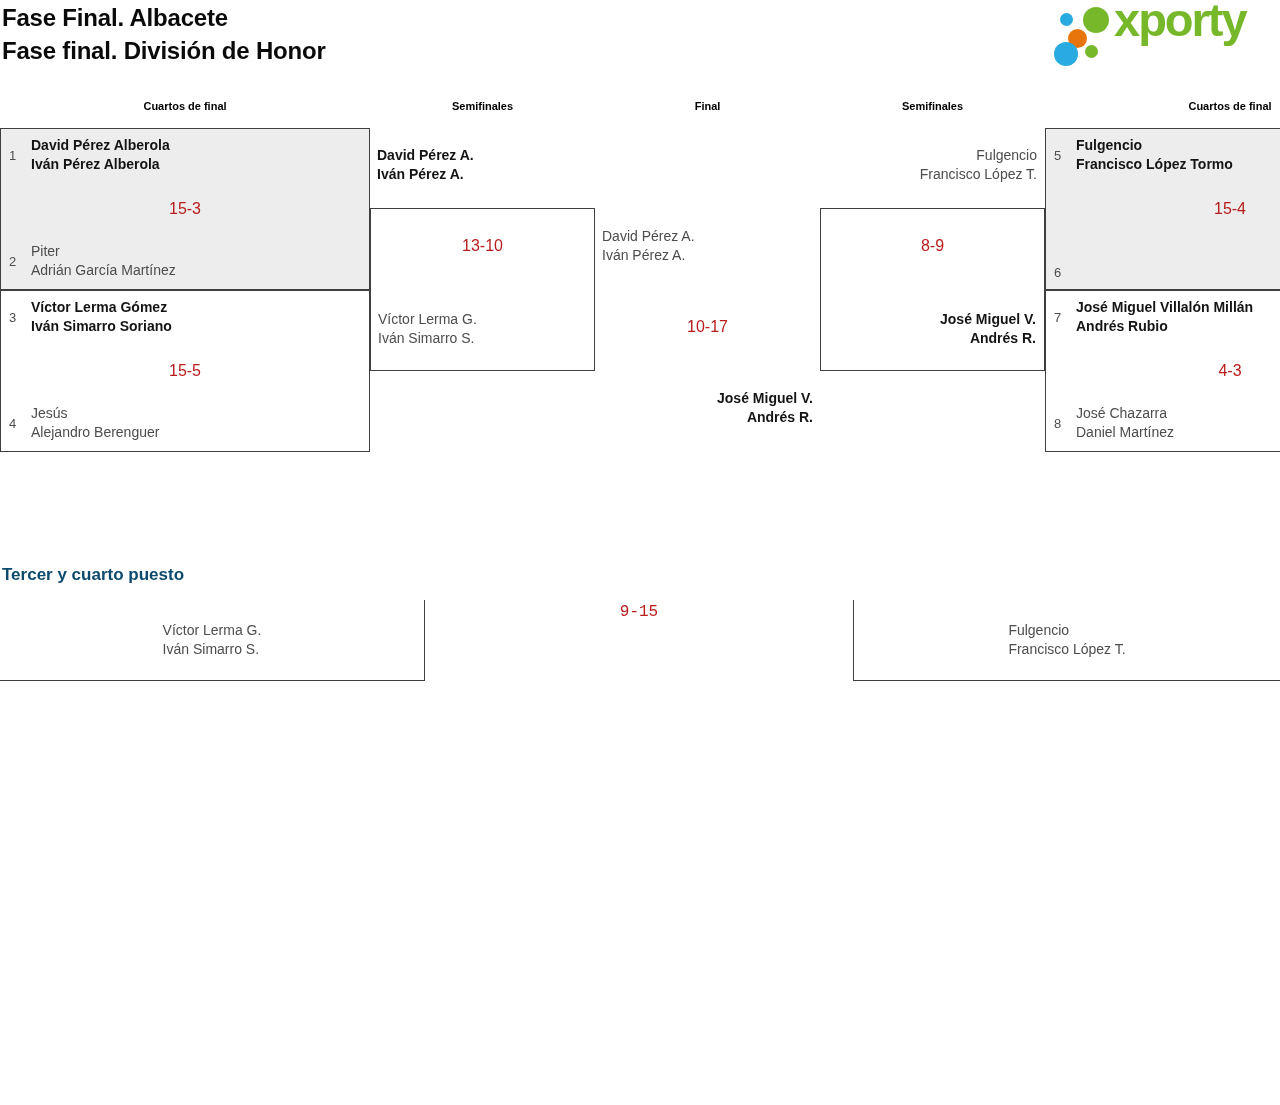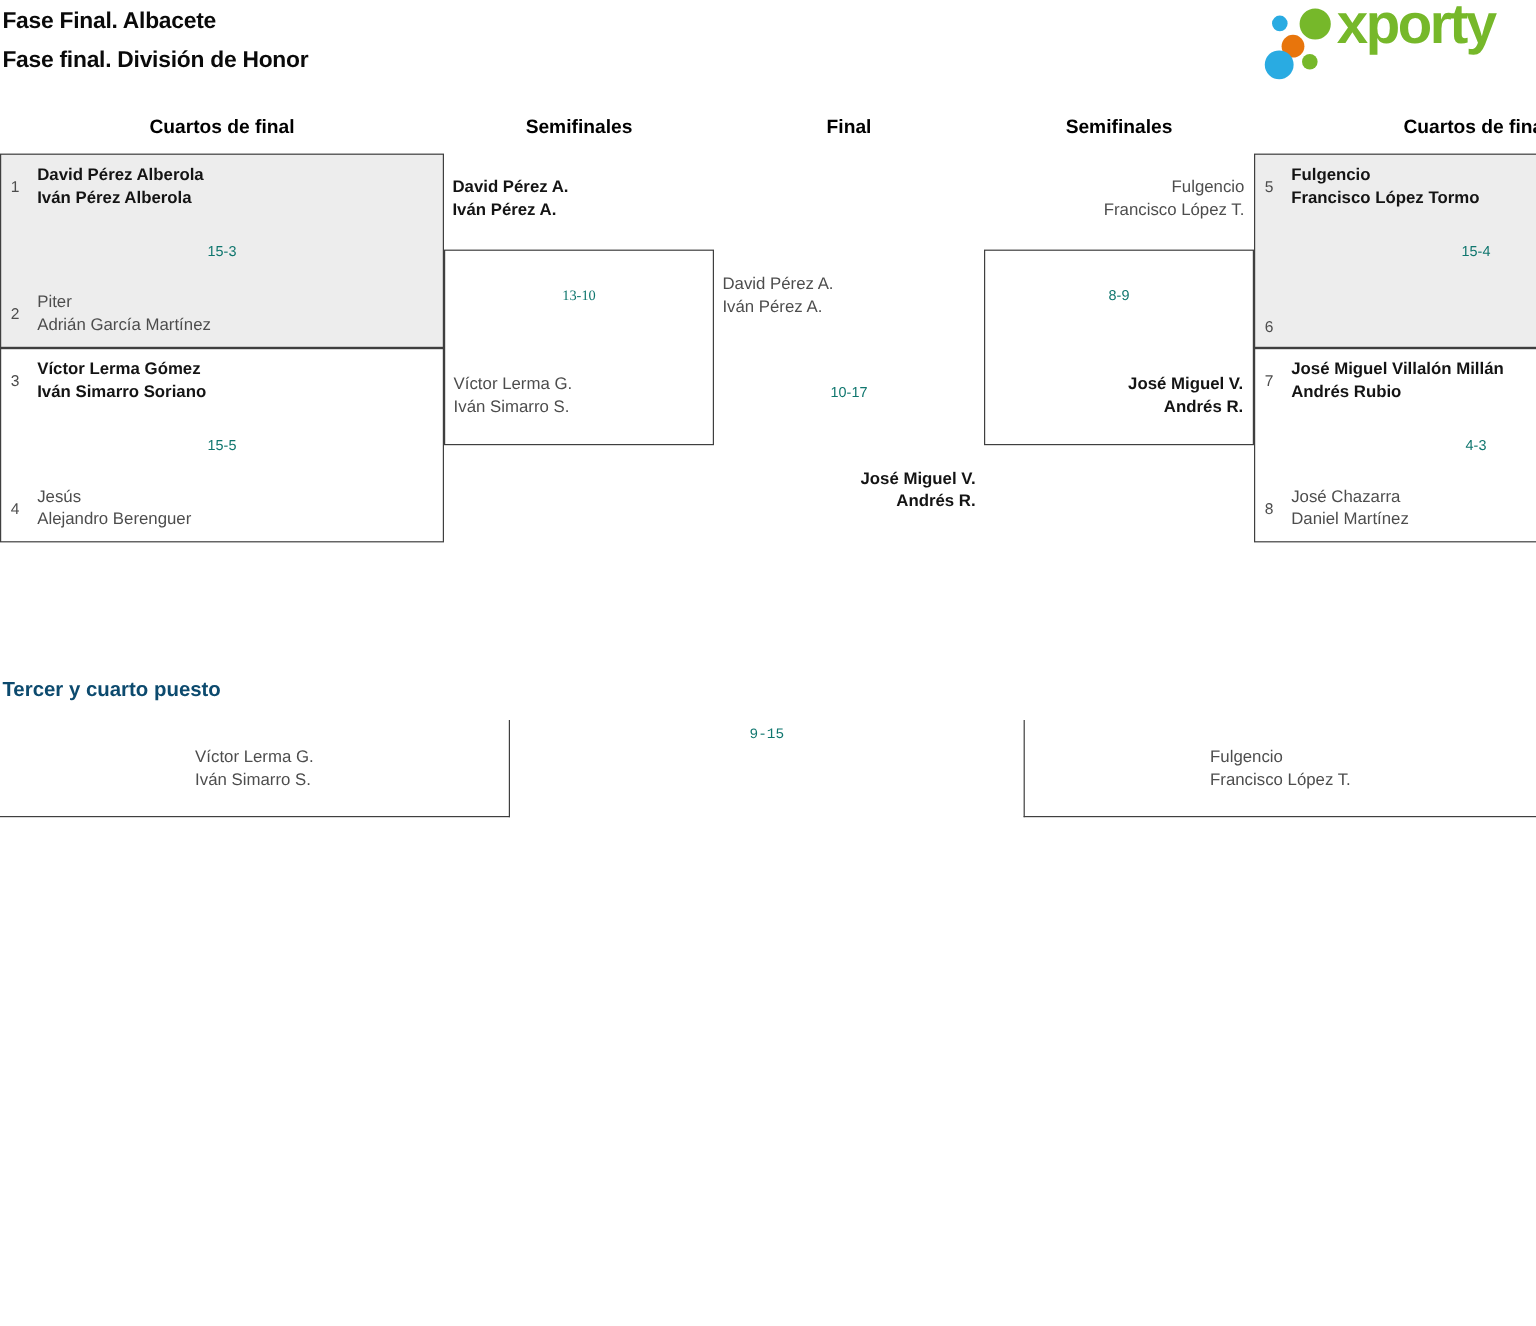--- a/index.html
+++ b/index.html
@@ -4,39 +4,39 @@
 <style>
   html,body{margin:0;padding:0;}
   body{
     width:1280px;height:1105px;position:relative;background:#ffffff;
     overflow:hidden;
     font-family:"Liberation Sans", sans-serif;
     -webkit-font-smoothing:antialiased;
   }
   .abs{position:absolute;}
   
-  .title{left:2px;top:1px;font-size:19px;line-height:33px;font-weight:700;color:#0a0a0a;letter-spacing:-0.2px;}
+  .title{left:2px;top:1px;font-size:24px;line-height:33px;font-weight:700;color:#0a0a0a;letter-spacing:-0.2px;}
   
   .logo{left:1050px;top:0;width:230px;height:72px;}
   .dot{position:absolute;border-radius:50%;}
   .logo-text{position:absolute;left:64px;top:-8px;font-size:47px;font-weight:800;letter-spacing:-2px;color:#76b82a;}
   
-  .colhead{top:97px;height:19px;font-size:16px;line-height:19px;font-weight:600;color:#000;text-align:center;}
+  .colhead{top:97px;height:19px;font-size:11px;line-height:19px;font-weight:600;color:#000;text-align:center;}
   
   .box{position:absolute;border:1px solid #3f3f3f;background:#ffffff;box-sizing:border-box;}
   .box.shaded{background:#ededed;}
   .pair{position:absolute;left:8px;right:8px;display:flex;align-items:center;gap:9px;}
   .pair.top{top:7px;}
   .pair.bottom{bottom:9px;}
   .seed{color:#4d4d4d;font-size:13px;min-width:13px;flex:0 0 auto;}
   .names{font-size:14px;line-height:19px;}
   .nm{display:block;}
   .win{color:#141414;font-weight:700;}
   .lose{color:#4d4d4d;font-weight:400;}
-  .score{position:absolute;left:0;right:0;text-align:center;font-size:12px;line-height:14px;color:#0f766e;}
+  .score{position:absolute;left:0;right:0;text-align:center;font-size:16px;line-height:14px;color:#b91c1c;}
   .score.mid{top:50%;transform:translateY(-50%);}
   
   .pblock{position:absolute;box-sizing:border-box;}
   .pblock.r{text-align:right;}
   
   .tp-heading{left:2px;top:564px;font-size:17px;line-height:21px;font-weight:600;color:#0c4a6e;}
   .tp-cell{position:absolute;box-sizing:border-box;display:flex;align-items:center;justify-content:center;}
   .tp-cell.left{border-right:1px solid #3f3f3f;border-bottom:1px solid #3f3f3f;}
   .tp-cell.right{border-left:1px solid #3f3f3f;border-bottom:1px solid #3f3f3f;}
 </style>
@@ -129,21 +129,21 @@
       <span class="nm">Daniel Martínez</span>
     </span>
   </div>
 </div>
 
 <div class="pblock names win" style="left:370px;width:225px;top:146px;padding-left:7px;">
   <span class="nm">David Pérez A.</span>
   <span class="nm">Iván Pérez A.</span>
 </div>
 <div class="box" style="left:370px;top:208px;width:225px;height:163px;">
-  <div class="score" style="top:30px;font-family:Liberation Serif, serif;">13-10</div>
+  <div class="score" style="top:30px;">13-10</div>
   <div class="names lose" style="position:absolute;left:7px;bottom:22px;">
     <span class="nm">Víctor Lerma G.</span>
     <span class="nm">Iván Simarro S.</span>
   </div>
 </div>
 
 <div class="pblock r names lose" style="left:820px;width:225px;top:146px;padding-right:8px;">
   <span class="nm">Fulgencio</span>
   <span class="nm">Francisco López T.</span>
 </div>

